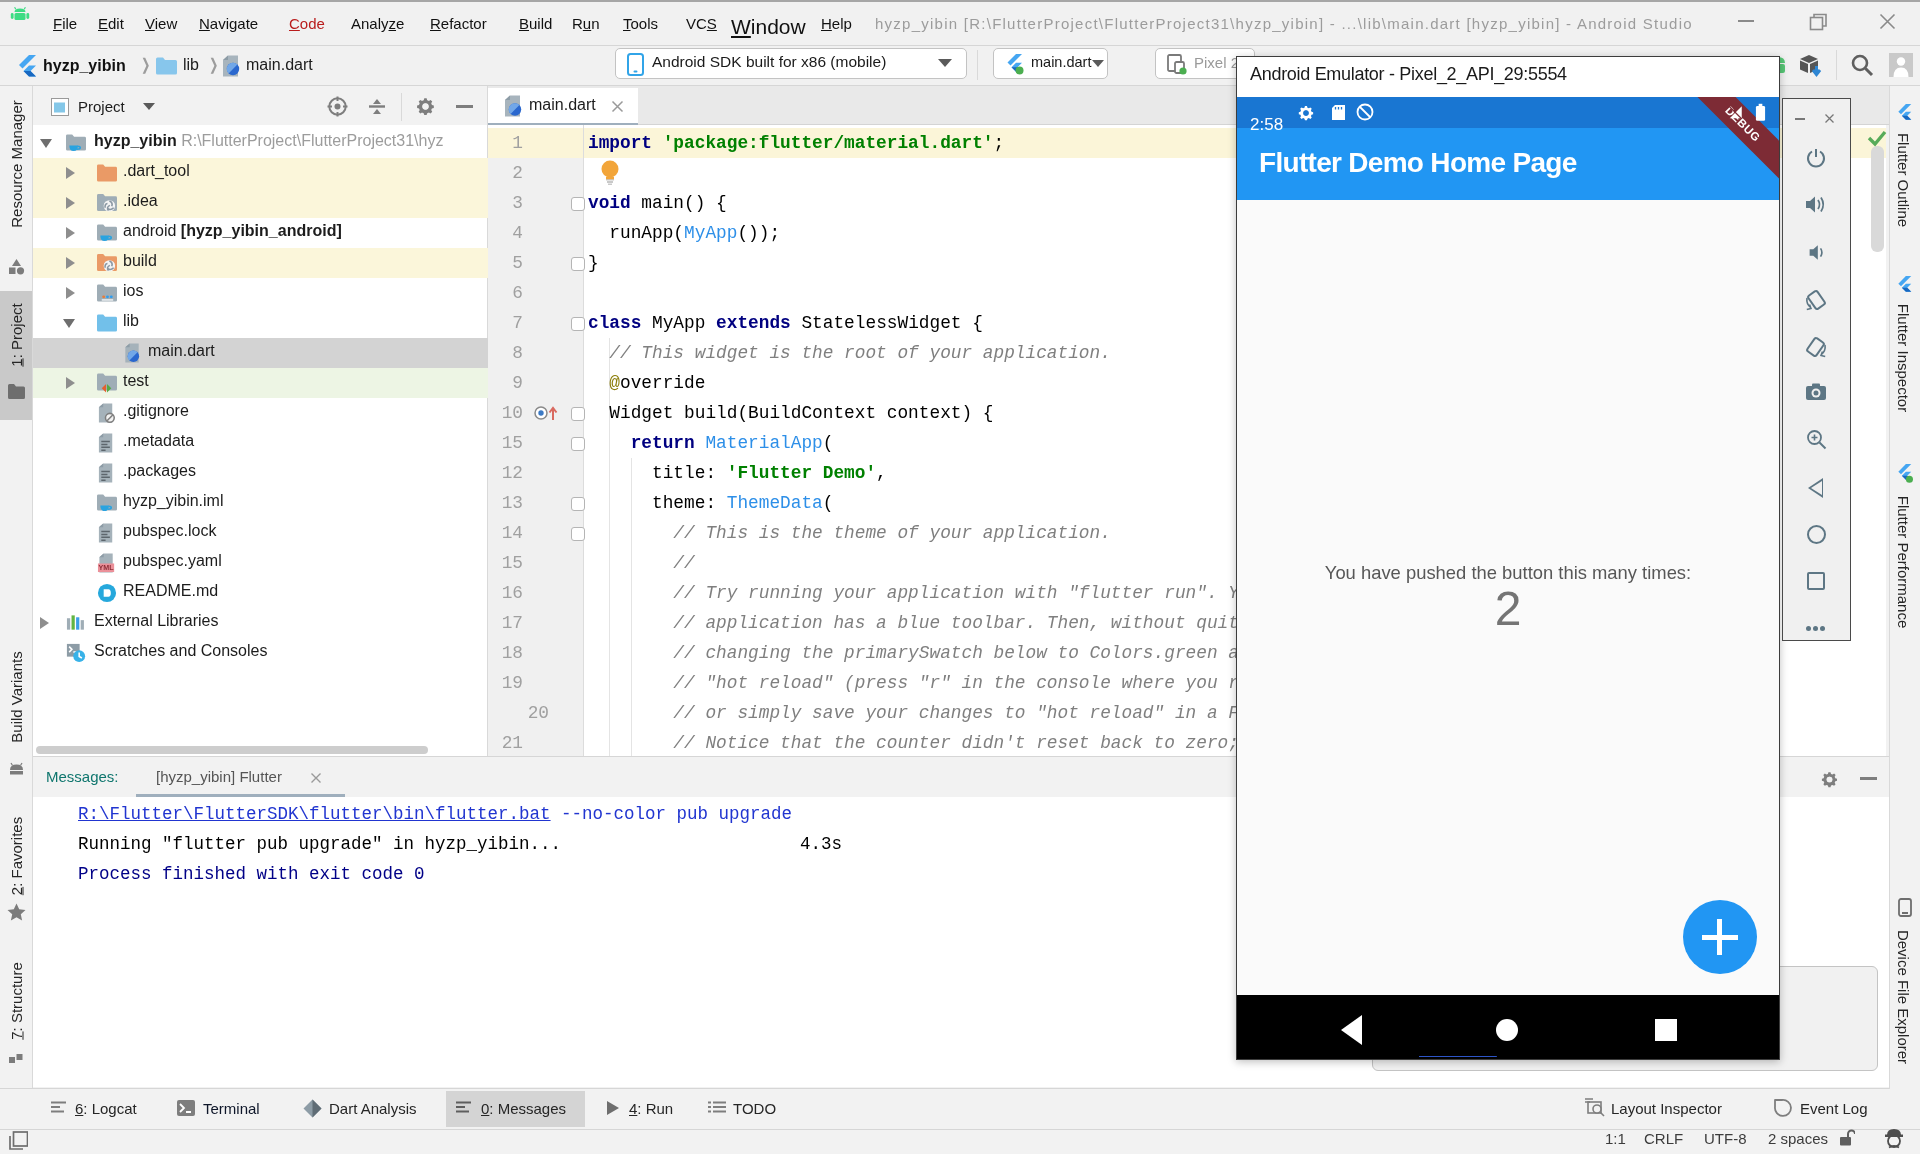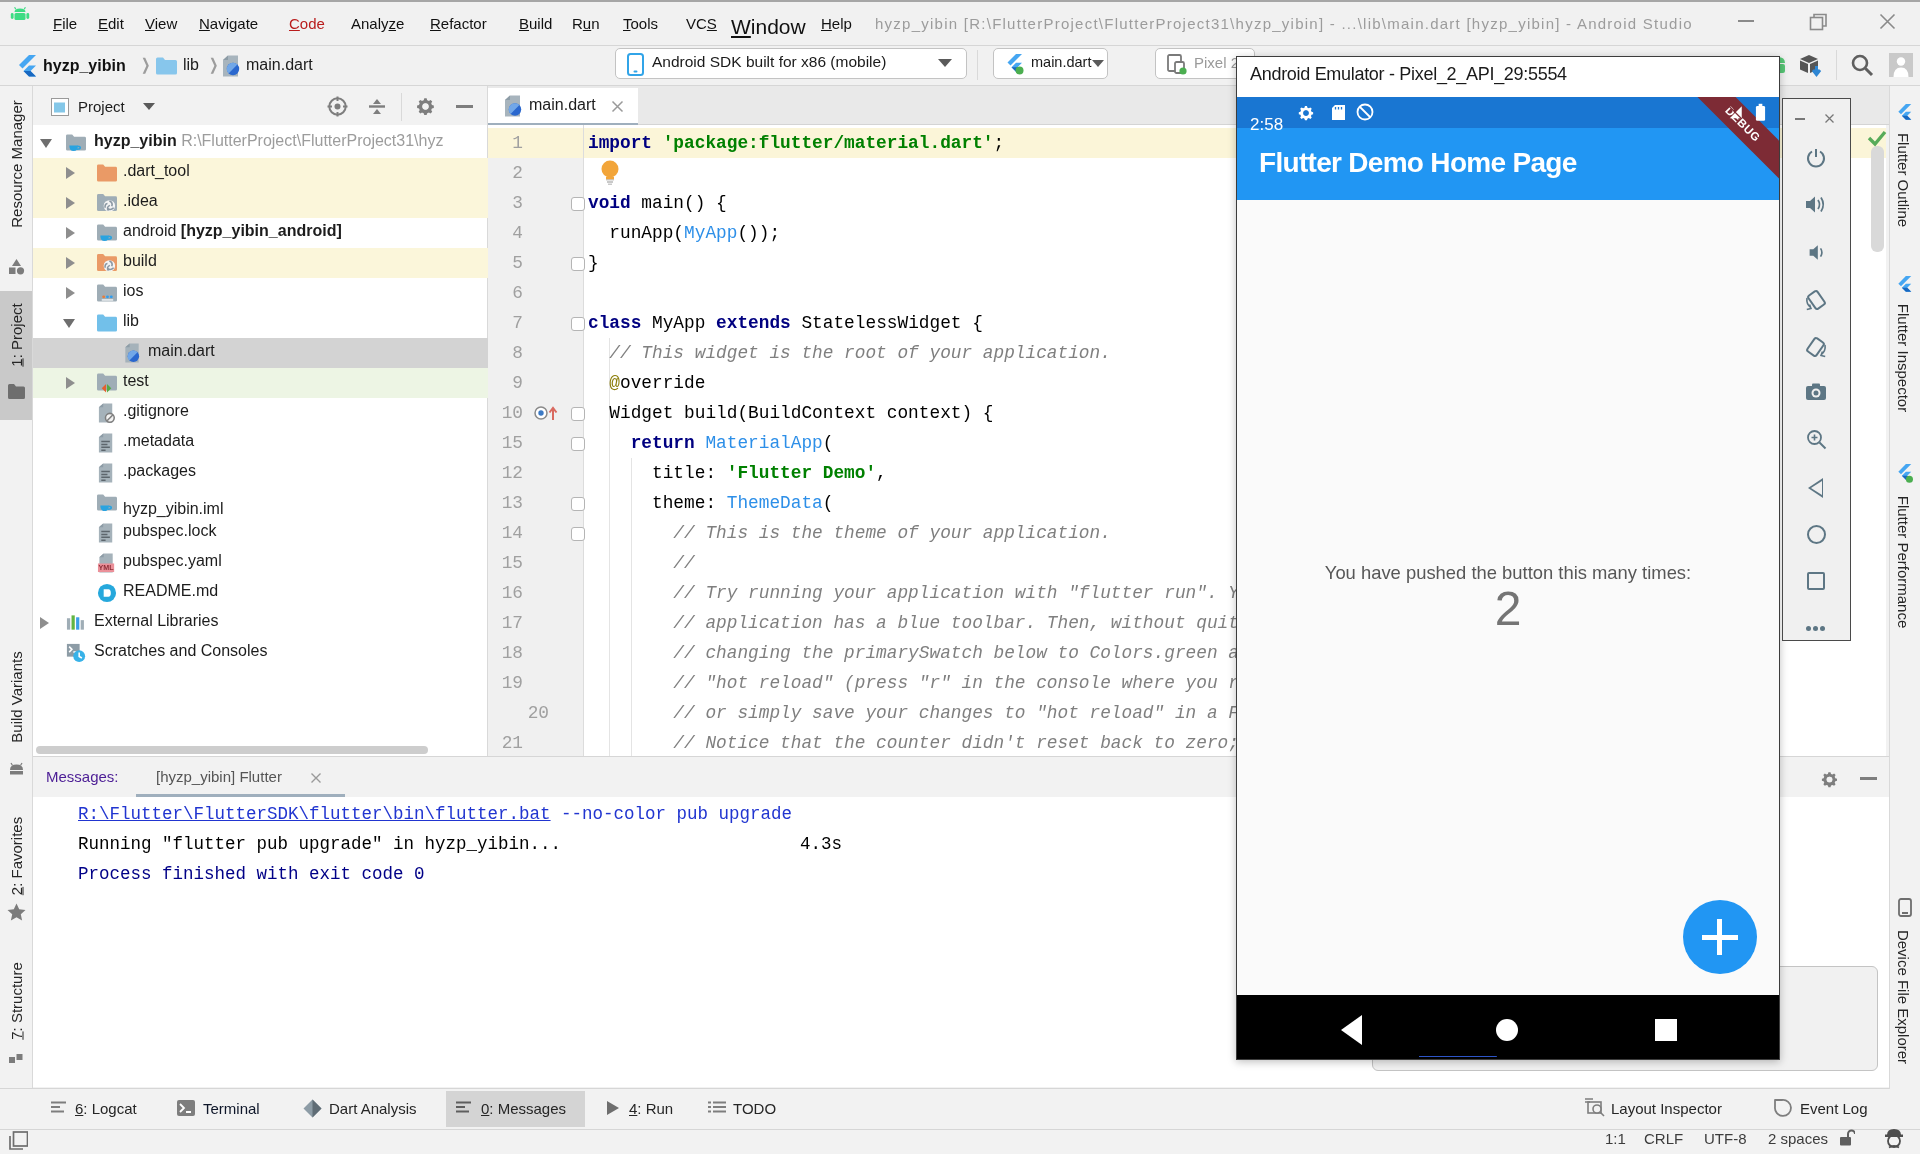--- a/index.html
+++ b/index.html
@@ -318,21 +318,21 @@
     </svg>
     <div class="tt" style="left:90px;">.packages</div>
   </div>
 
   <div class="row tree" style="top:488px;">
     <svg class="ti" style="left:64px;" width="21" height="20" viewBox="0 0 21 20">
       <path d="M0 2.5 Q0 1 1.5 1 L6.5 1 L8.5 3.5 L19.5 3.5 Q21 3.5 21 5 L21 16.5 Q21 18 19.5 18 L1.5 18 Q0 18 0 16.5 Z" fill="#9fadb6"></path>
       <path d="M3.5 12.5 L12.5 12.5 Q12.5 18.5 8 18.5 Q3.5 18.5 3.5 12.5 Z" fill="#29a3e0"></path>
       <path d="M12 13.5 Q15 13.5 15 15 Q15 16.5 11.5 16.5" fill="none" stroke="#29a3e0" stroke-width="1.6"></path>
     </svg>
-    <div class="tt" style="left:90px;margin-top:8px;">hyzp_yibin.iml</div>
+    <div class="tt" style="left:90px;">hyzp_yibin.iml</div>
   </div>
 
   <div class="row tree" style="top:518px;">
     <svg class="ti" style="left:64px;" width="19" height="21" viewBox="0 0 19 21">
       <path d="M1 4.5 L5.5 0.5 L15 0.5 L15 20.5 L1 20.5 Z" fill="#a5b2ba"></path>
       <path d="M1 4.5 L5.5 4.5 L5.5 0.5 Z" fill="#8d9ca6"></path>
       <path d="M3.5 9 H12.5 M3.5 12 H10 M3.5 15 H12.5 M3.5 18 H8" stroke="#5d666d" stroke-width="1.6"></path>
     </svg>
     <div class="tt" style="left:90px;">pubspec.lock</div>
   </div>
@@ -467,21 +467,21 @@
 
   <div class="abs" style="left:1871px;top:146px;width:13px;height:106px;background:#d9d9d9;border-radius:6px;"></div>
   <svg class="abs" style="left:1867px;top:129px;" width="20" height="18" viewBox="0 0 20 18">
     <path d="M2 9 L8 15 L18 3" stroke="#57ab5a" stroke-width="3.4" fill="none"></path>
   </svg>
 </div>
 
 <div id="messages">
   <div class="abs" style="left:33px;top:756px;width:1856px;height:41px;background:#f2f2f2;border-top:1px solid #d6d6d6;box-sizing:border-box;"></div>
   <div class="abs" style="left:33px;top:797px;width:1856px;height:290px;background:#ffffff;"></div>
-  <div class="abs" style="left:46px;top:768px;font-size:15px;color:#4c1d95;">Messages:</div>
+  <div class="abs" style="left:46px;top:768px;font-size:15px;color:#0f766e;">Messages:</div>
   <div class="abs" style="left:156px;top:768px;font-size:15px;color:#555;">[hyzp_yibin] Flutter</div>
   <svg class="abs" style="left:310px;top:772px;" width="12" height="12" viewBox="0 0 12 12">
     <path d="M1.5 1.5 L10.5 10.5 M10.5 1.5 L1.5 10.5" stroke="#9a9a9a" stroke-width="1.4"></path>
   </svg>
   <div class="abs" style="left:136px;top:794px;width:209px;height:3px;background:#9fafbd;"></div>
   <svg class="abs" style="left:1820px;top:770px;" width="19" height="19" viewBox="0 0 24 24">
     <path fill="#7e7e7e" d="M12 8.5A3.5 3.5 0 1 0 12 15.5 3.5 3.5 0 1 0 12 8.5zM21.5 13.6l-2.2.6a7.6 7.6 0 0 1-.8 1.9l1.2 2-1.9 1.9-2-1.2c-.6.35-1.2.6-1.9.8l-.6 2.2h-2.7l-.6-2.2a7.6 7.6 0 0 1-1.9-.8l-2 1.2-1.9-1.9 1.2-2a7.6 7.6 0 0 1-.8-1.9l-2.2-.6v-2.7l2.2-.6c.2-.7.45-1.3.8-1.9l-1.2-2 1.9-1.9 2 1.2c.6-.35 1.2-.6 1.9-.8l.6-2.2h2.7l.6 2.2c.7.2 1.3.45 1.9.8l2-1.2 1.9 1.9-1.2 2c.35.6.6 1.2.8 1.9l2.2.6z"></path>
     <circle cx="12" cy="12" r="3.6" fill="#f2f2f2"></circle>
   </svg>
   <div class="abs" style="left:1860px;top:777px;width:17px;height:2.5px;background:#7e7e7e;"></div>

